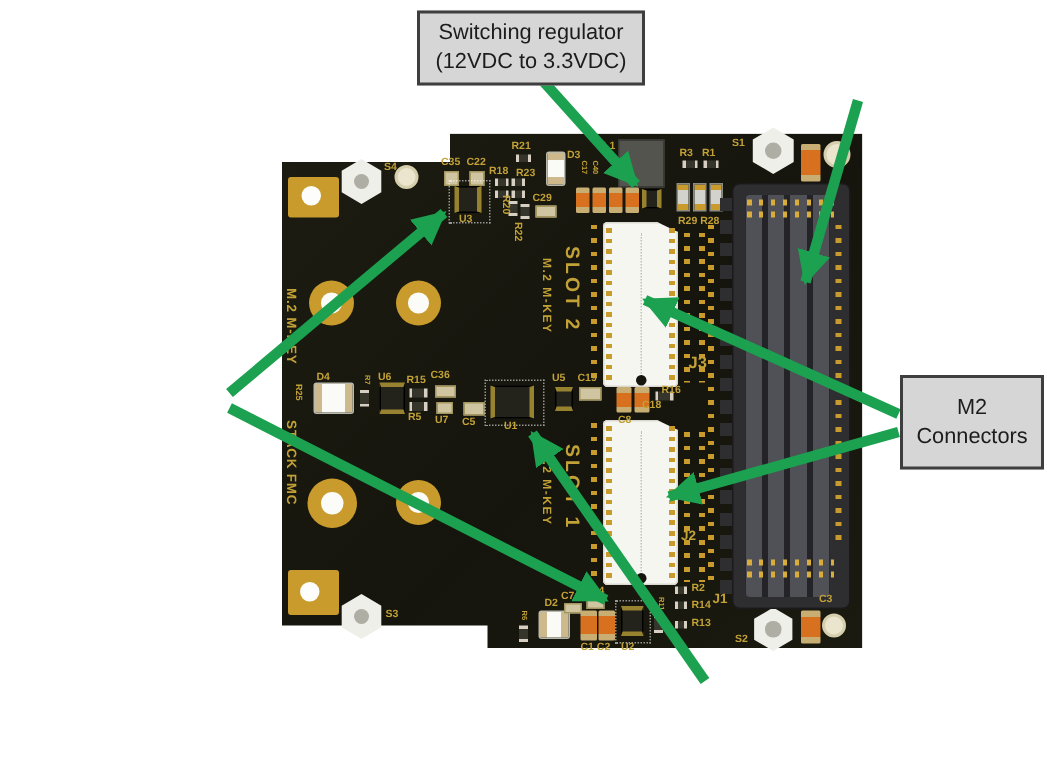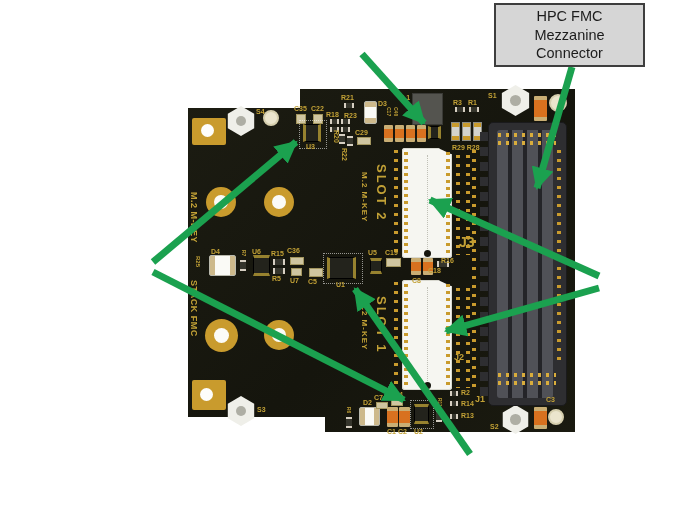--- a/index.html
+++ b/index.html
@@ -180,21 +180,21 @@
   <div class="ref refv" style="left:340px;top:148px;">R22</div>
   <div class="ref" style="left:355px;top:129px;">C29</div>
   <div class="ref" style="left:402px;top:94px;">L1</div>
   <div class="ref refv" style="left:385px;top:107px;font-size:5px;">C17</div>
   <div class="ref refv" style="left:392px;top:107px;font-size:5px;">C40</div>
   <div class="ref" style="left:453px;top:99px;">R3</div>
   <div class="ref" style="left:468px;top:99px;">R1</div>
   <div class="ref" style="left:452px;top:144px;">R29 R28</div>
   <div class="ref" style="left:488px;top:92px;">S1</div>
   <div class="ref" style="left:256px;top:108px;">S4</div>
-  <div class="ref" style="left:459px;top:238px;font-size:14px;">J3</div>
+  <div class="ref" style="left:459px;top:238px;font-size:11px;">J3</div>
   <div class="ref" style="left:454px;top:353px;font-size:9px;">J2</div>
   <div class="ref" style="left:475px;top:395px;font-size:9px;">J1</div>
   <div class="ref" style="left:211px;top:248px;">D4</div>
   <div class="ref refv" style="left:240px;top:250px;font-size:5px;">R7</div>
   <div class="ref" style="left:252px;top:248px;">U6</div>
   <div class="ref" style="left:271px;top:250px;">R15</div>
   <div class="ref" style="left:272px;top:275px;">R5</div>
   <div class="ref" style="left:287px;top:247px;">C36</div>
   <div class="ref" style="left:290px;top:277px;">U7</div>
   <div class="ref" style="left:308px;top:278px;">C5</div>
@@ -226,19 +226,22 @@
     </defs>
     <line x1="362" y1="54" x2="424" y2="123" stroke="#1ba14f" stroke-width="7" marker-end="url(#ah)"></line>
     <line x1="572" y1="67" x2="537" y2="188" stroke="#1ba14f" stroke-width="7" marker-end="url(#ah)"></line>
     <line x1="153" y1="262" x2="296" y2="142" stroke="#1ba14f" stroke-width="7" marker-end="url(#ah)"></line>
     <line x1="153" y1="272" x2="404" y2="400" stroke="#1ba14f" stroke-width="7" marker-end="url(#ah)"></line>
     <line x1="599" y1="276" x2="430" y2="200" stroke="#1ba14f" stroke-width="7" marker-end="url(#ah)"></line>
     <line x1="599" y1="288" x2="446" y2="331" stroke="#1ba14f" stroke-width="7" marker-end="url(#ah)"></line>
     <line x1="470" y1="454" x2="355" y2="289" stroke="#1ba14f" stroke-width="7" marker-end="url(#ah)"></line>
   </svg>
 
-  <div class="callout" style="left:494px;top:3px;width:151px;height:64px;">
-    <div>HPC FMC</div>
-    <div>Mezzanine</div>
-    <div>Connector</div>
+  <div class="callout" style="left:278px;top:7px;width:152px;height:50px;">
+    <div>Switching regulator</div>
+    <div>(12VDC to 3.3VDC)</div>
   </div>
+  <div class="callout" style="left:600px;top:250px;width:96px;height:63px;">
+    <div>M2</div>
+    <div>Connectors</div>
+  </div>
 
 </div>
 
 </body></html>

